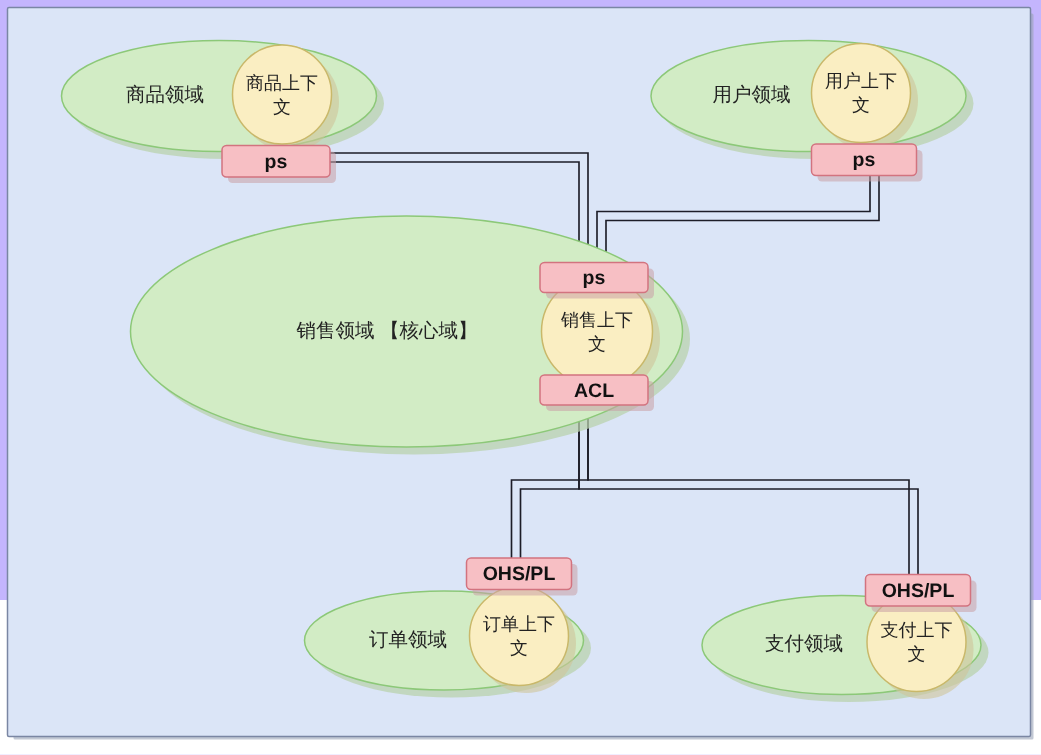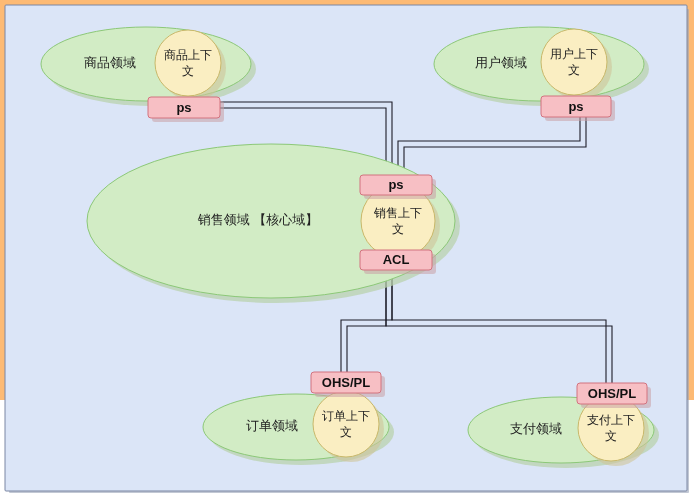--- a/index.html
+++ b/index.html
@@ -10,21 +10,21 @@
   body {
     width: 694px;
     height: 503px;
     font-family: "Liberation Sans", sans-serif;
     overflow: hidden;
   }
   #diagram-root {
     position: relative;
     width: 694px;
     height: 400px;
-    background: #fdba74;
+    background: #c4b5fd;
   }
   svg#ddd-canvas {
     display: block;
     position: absolute;
     left: 0;
     top: 0;
   }
   .domain-label,
   .context-label,
   .rel-label {

